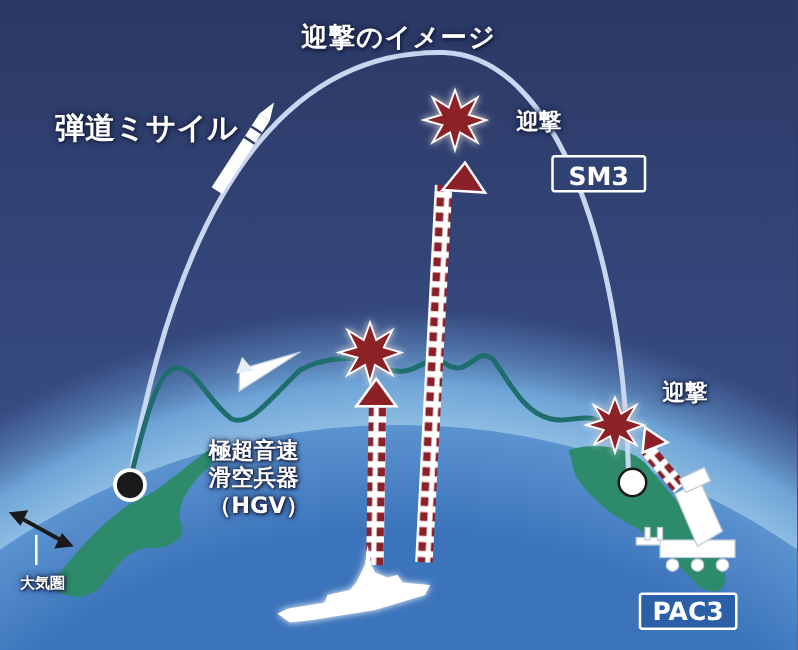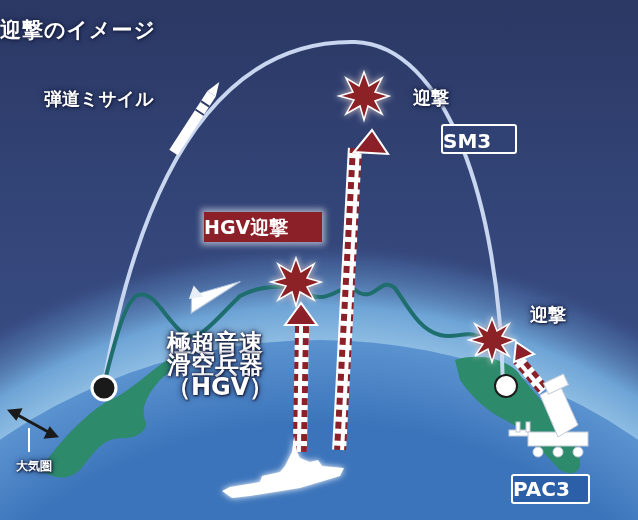--- a/index.html
+++ b/index.html
@@ -2,29 +2,29 @@
 <html><head>
 <meta charset="utf-8">
 <style>
   html, body { margin: 0; padding: 0; }
   body { width: 638px; height: 520px; overflow: hidden; background: #2e3c66; font-family: "DejaVu Sans", sans-serif; }
   .stage { position: relative; width: 638px; height: 520px; overflow: hidden;
     background: linear-gradient(180deg, #2b3864 0%, #34467a 45%, #3d5590 100%); }
   svg.scene { position: absolute; left: 0; top: 0; }
   .lbl { position: absolute; color: #ffffff; font-weight: bold; white-space: nowrap;
     text-shadow: 0 0 3px #1a2244, 0 0 6px #1a2244, 1px 1px 2px #1a2244; line-height: 1; }
-  .title { left: 0; width: 638px; top: 20px; text-align: left; font-size: 21px; letter-spacing: 1px; }
-  .missile-lbl { left: 44px; top: 90px; font-size: 18px; }
+  .title { left: 0; width: 638px; top: 20px; text-align: center; font-size: 21px; letter-spacing: 1px; }
+  .missile-lbl { left: 44px; top: 90px; font-size: 24px; }
   .sm3-intercept { left: 413px; top: 89px; font-size: 18px; }
-  .box { position: absolute; font-weight: bold; text-align: left; line-height: 1; }
+  .box { position: absolute; font-weight: bold; text-align: center; line-height: 1; }
   .sm3-box { left: 441px; top: 124px; width: 76px; height: 30px; border: 2px solid #ffffff; border-radius: 3px;
     background: #304273; color: #fff; font-size: 20px; line-height: 30px; box-sizing: border-box; }
   .hgv-box { left: 204px; top: 212px; width: 118px; height: 30px; background: #8c2028; color: #fff;
     font-size: 19px; line-height: 30px; box-shadow: 0 0 6px 3px rgba(255,255,255,0.55); }
-  .hgv-desc { left: 167px; top: 332px; font-size: 24px; line-height: 22px; white-space: pre; }
+  .hgv-desc { left: 167px; top: 350px; font-size: 18px; line-height: 22px; white-space: pre; }
   .pac-intercept { left: 530px; top: 306px; font-size: 18px; }
   .pac-box { left: 511px; top: 474px; width: 79px; height: 30px; border: 2px solid #ffffff; border-radius: 3px;
     background: #2b5fa8; color: #fff; font-size: 20px; line-height: 26px; box-sizing: border-box; }
   .atmo-lbl { left: 16px; top: 460px; font-size: 12px; }
 </style>
 </head>
 <body>
 
 <div class="stage">
   <svg class="scene" width="638" height="520" viewBox="0 0 638 520">
@@ -121,20 +121,19 @@
       <path d="M10,411 L20,410 L16,418 Z"></path>
       <path d="M56,436 L46,437 L50,429 Z"></path>
       <line x1="29" y1="428" x2="29" y2="452" stroke="#ffffff" stroke-width="2"></line>
     </g>
   </svg>
 
   <div class="lbl title">迎撃のイメージ</div>
   <div class="lbl missile-lbl">弾道ミサイル</div>
   <div class="lbl sm3-intercept">迎撃</div>
   <div class="box sm3-box">SM3</div>
-  <div class="box hgv-box">HGV迎撃</div>
   <div class="lbl hgv-desc">極超音速
 滑空兵器
 （HGV）</div>
   <div class="lbl pac-intercept">迎撃</div>
   <div class="box pac-box">PAC3</div>
   <div class="lbl atmo-lbl">大気圏</div>
 </div>
 
 </body></html>

